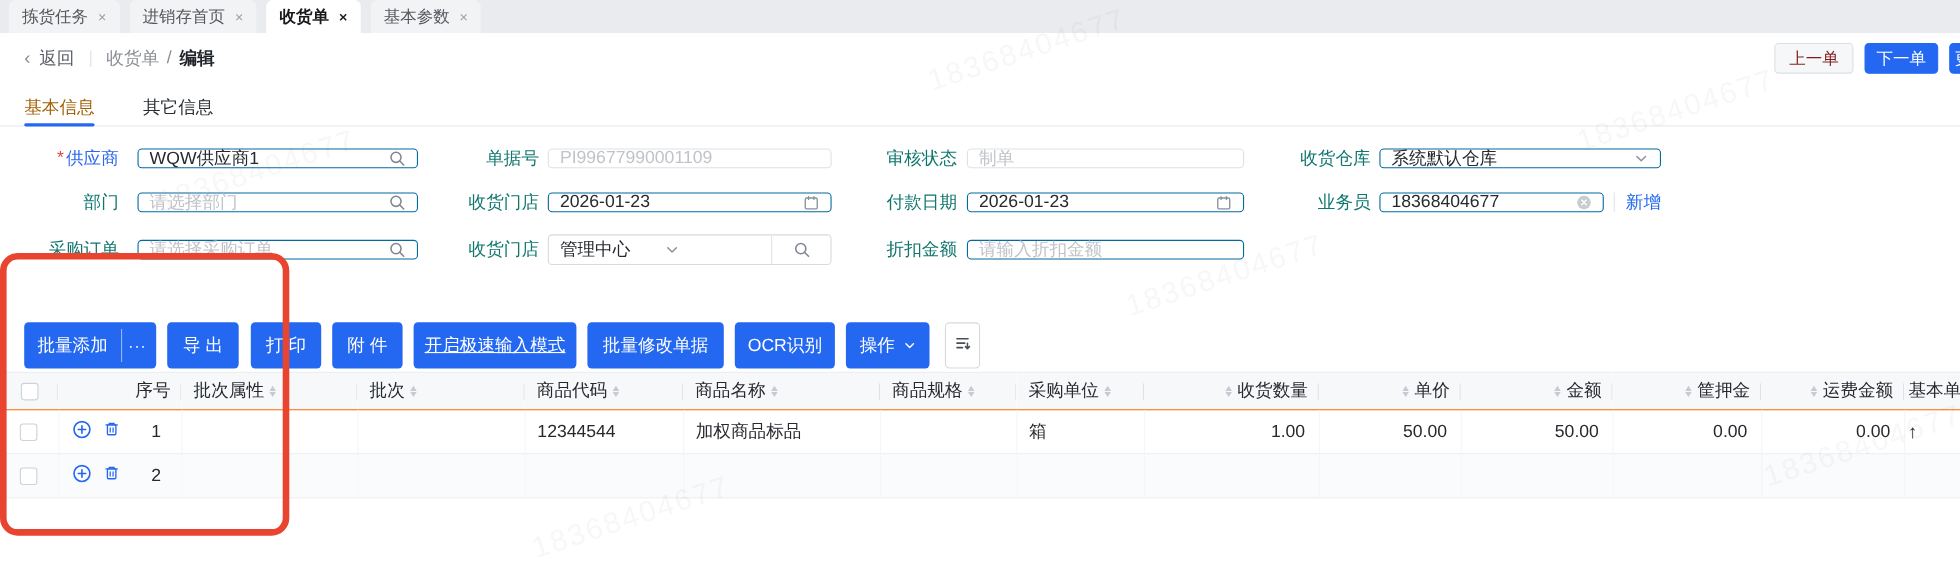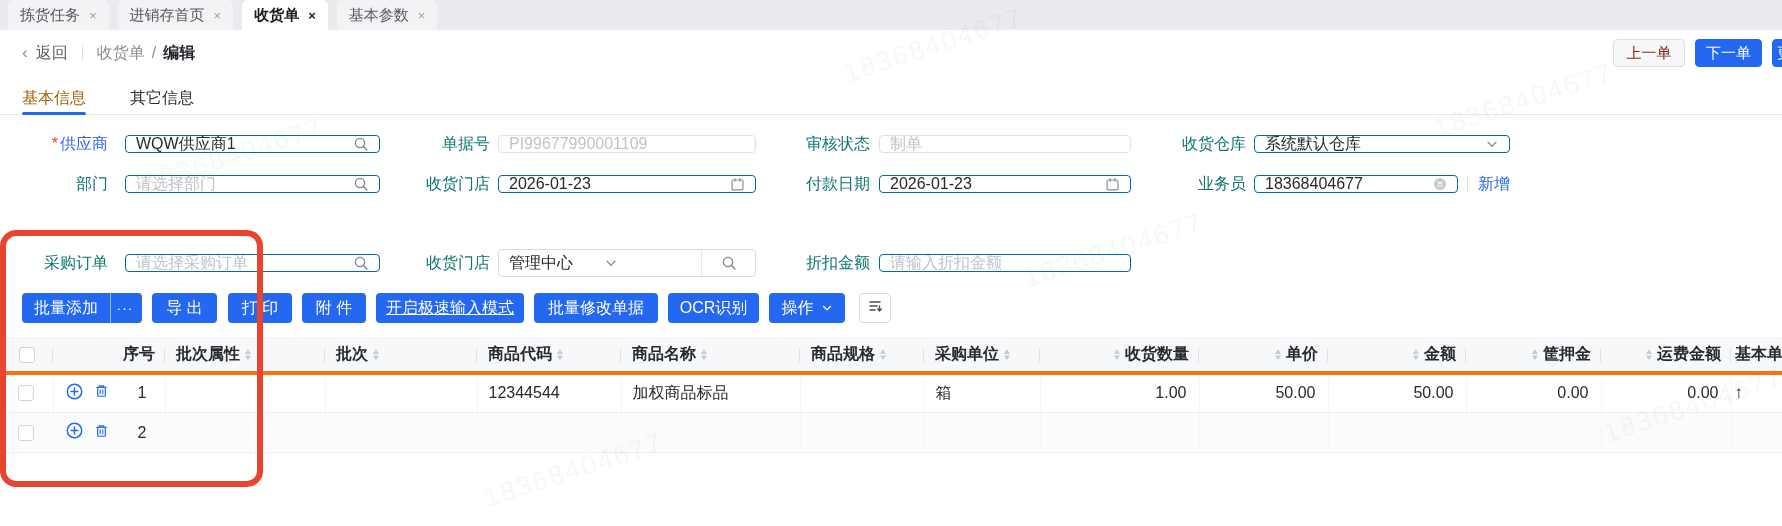--- a/index.html
+++ b/index.html
@@ -33,21 +33,21 @@
   
   .subtabs { position:absolute; left:0; top:82px; width:100%; height:33px; border-bottom:1px solid #e7e9ec; }
   .stab { position:absolute; top:0; height:32px; display:flex; align-items:center; font-size:16px; color:#2a2e34; cursor:pointer; }
   .stab.t1 { left:22px; }
   .stab.t2 { left:130px; }
   .stab.active { color:#a16207; }
   .stab.active::after { content:""; position:absolute; left:0; right:0; bottom:-1px; height:3px; background:#2468f2; border-radius:2px; }
 
   
   .frow { position:absolute; left:0; width:100%; height:28px; }
-  .r1{ top:130px; } .r2{ top:170px;padding-left:20px; } .r3{ top:213px;margin-top:36px; } .r4{ top:250px; }
+  .r1{ top:130px; } .r2{ top:170px;padding-left:20px; } .r3{ top:213px; } .r4{ top:250px; }
   .field { position:absolute; top:0; height:28px; display:flex; align-items:center; }
   .flabel { display:flex; align-items:center; justify-content:flex-end; font-size:16px; color:#0f766e; height:28px; flex:none; }
   .flabel .req { color:#e5402e; margin-right:2px; }
   .flabel.blue { color:#2e68f0; }
   .f1 { left:0; }   .f1 .flabel{ width:108px; margin-right:17px; }
   .f2 { left:390px; } .f2 .flabel{ width:100px; margin-right:8px; }
   .f3 { left:770px; } .f3 .flabel{ width:100px; margin-right:9px; }
   .f4 { left:1146px; } .f4 .flabel{ width:100px; margin-right:8px; }
   .inp { position:relative; display:flex; align-items:center; height:18px; border:1px solid #0369a1; border-radius:4px; background:#fff; padding:0 10px; font-size:16px; color:#26292e; gap:6px; }
   .inp .val { flex:1; white-space:nowrap; overflow:hidden; }
@@ -59,29 +59,29 @@
   .w204{ width:204px; } .w631{ width:631px; }
   .combo { display:flex; align-items:stretch; height:28px; border:1px solid #d8dade; border-radius:4px; background:#fff; overflow:hidden; }
   .combo .sel { display:flex; align-items:center; gap:6px; padding:0 8px 0 10px; font-size:16px; color:#26292e; width:202px; }
   .combo .sel span { flex:1; }
   .combo .sbtn { display:flex; align-items:center; justify-content:center; width:54px; border-left:1px solid #e2e4e8; cursor:pointer; }
   .afterlink { display:flex; align-items:center; margin-left:9px; padding-left:10px; border-left:1px solid #e2e4e8; height:18px; }
   .link { color:#2468f2; font-size:16px; cursor:pointer; white-space:nowrap; }
 
   
   .toolbar { position:absolute; left:0; top:293px; width:100%; height:30px; }
-  .tbtn { position:absolute; top:0; height:30px; background:#2468f2; color:#fff; border-radius:4px; font-size:16px; display:flex; align-items:center; justify-content:center; cursor:pointer; white-space:nowrap; }
+  .tbtn { position:absolute; top:0; height:42px; background:#2468f2; color:#fff; border-radius:4px; font-size:16px; display:flex; align-items:center; justify-content:center; cursor:pointer; white-space:nowrap; }
   .split-l { padding:0 12px; }
   .split-r { width:29px; border-left:1px solid rgba(255,255,255,.5); height:30px; display:flex; align-items:center; justify-content:center; letter-spacing:1px; font-size:14px; }
   .tbtn.icono { background:#fff; border:1px solid #d8dade; width:32px; }
   .opchev { margin-left:7px; display:inline-flex; }
 
   
   table.grid { position:absolute; left:0; top:338px; width:1783px; border-collapse:collapse; table-layout:fixed; }
-  table.grid th { height:34px; background:#f7f8fa; border-top:1px solid #ebedf0; border-bottom:4px solid #f97316; font-size:16px; font-weight:bold; color:#26292e; position:relative; padding:0; overflow:hidden; white-space:nowrap; }
+  table.grid th { height:34px; background:#f7f8fa; border-top:1px solid #ebedf0; border-bottom:1px solid #f97316; font-size:16px; font-weight:normal; color:#26292e; position:relative; padding:0; overflow:hidden; white-space:nowrap; }
   table.grid th::after { content:""; position:absolute; right:0; top:50%; transform:translateY(-50%); width:1px; height:15px; background:#dfe2e7; }
   table.grid th:last-child::after { display:none; }
   table.grid td { height:40px; border-bottom:1px solid #eceef1; border-right:1px solid #f5f6f8; font-size:16px; color:#26292e; padding:0; overflow:hidden; white-space:nowrap; background:#fff; }
   table.grid td:last-child { border-right:none; }
   table.grid tr.stripe td { background:#fafbfc; }
   .thc { display:flex; align-items:center; height:100%; }
   .thc.al { justify-content:flex-start; padding-left:11px; }
   .thc.ar { justify-content:flex-end; padding-right:10px; }
   .sort { display:flex; flex-direction:column; align-items:center; margin:0 0 0 4px; cursor:pointer; }
   .sort.pre { margin:0 4px 0 0; }

